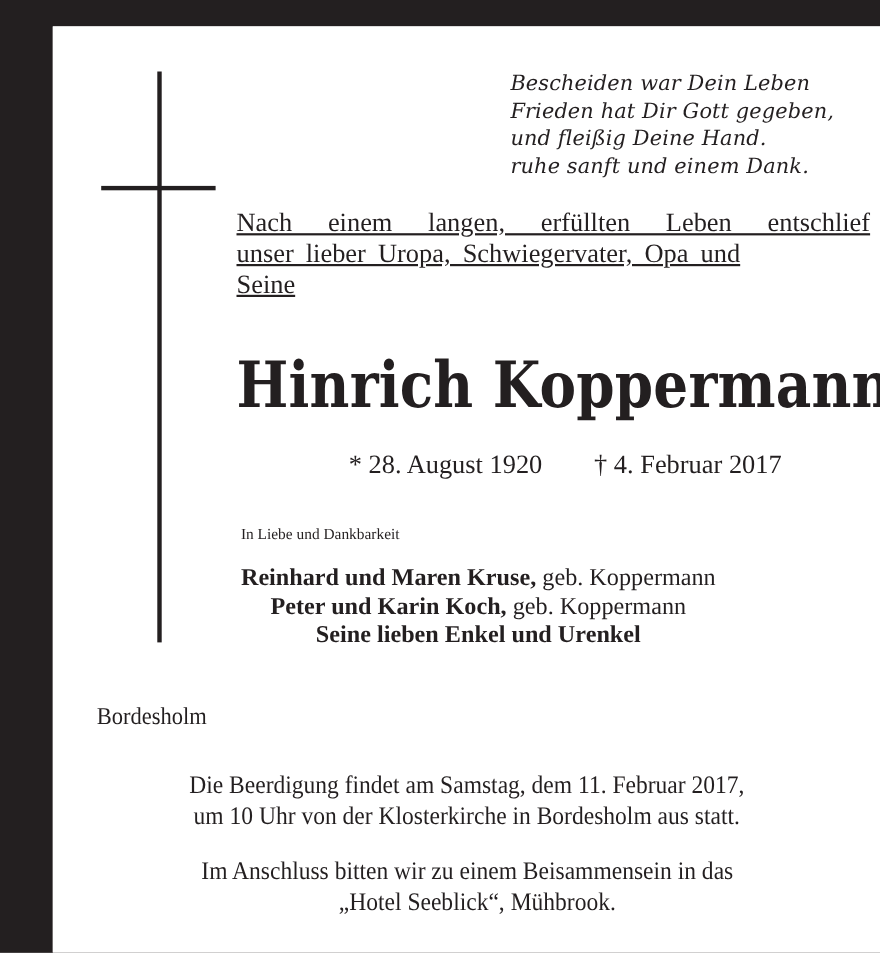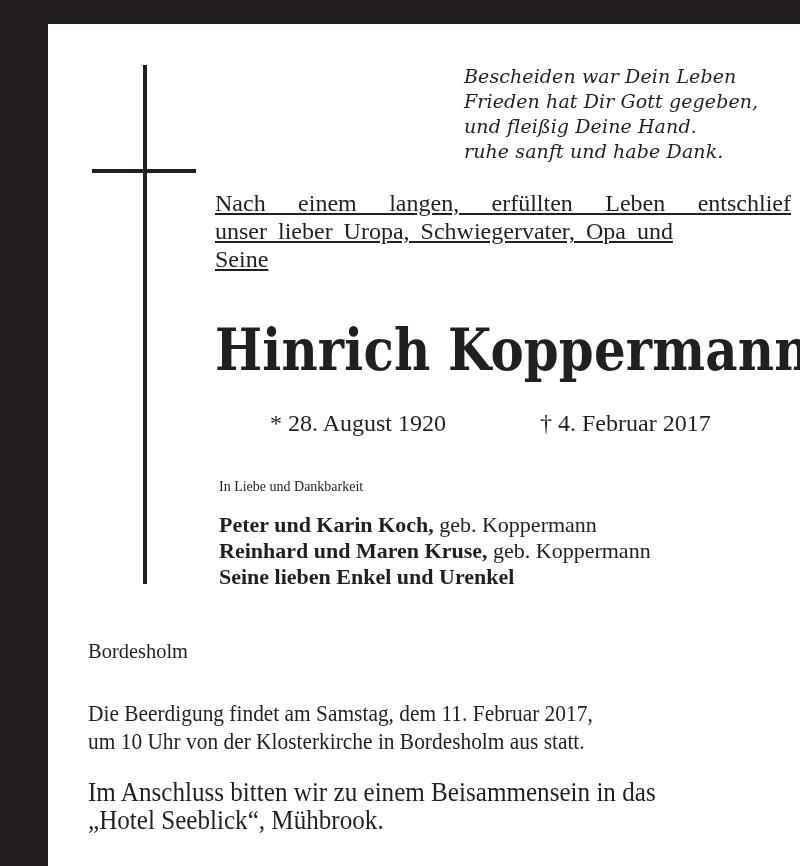--- a/index.html
+++ b/index.html
@@ -2,73 +2,73 @@
 <html><head>
 <meta charset="utf-8">
 <style>
   html,body{margin:0;padding:0;background:#231f20;}
   body{width:800px;height:866px;position:relative;overflow:hidden;}
   .frame{position:absolute;left:8px;top:24px;width:776px;height:844px;background:#fff;border-right:6px solid #d9d9d9;border-bottom:6px solid #d9d9d9;box-sizing:content-box;margin-left:40px;}
   .frame-inner{position:absolute;left:0;top:0;width:776px;height:844px;background:#fff;}
   .cross-v{position:absolute;left:95px;top:41px;width:4px;height:519px;background:#231f20;}
   .cross-h{position:absolute;left:44px;top:145px;width:104px;height:4px;background:#231f20;}
   .serif{font-family:"DejaVu Serif","Liberation Serif",serif;color:#231f20;}
-  .lib{font-family:"Liberation Serif",serif;color:#231f20;}
+  .lib{font-family:"Liberation Serif",serif;color:#231f20;text-align:center;}
   .verse{position:absolute;left:416px;top:40px;font-style:italic;font-size:19px;line-height:25px;letter-spacing:0.1px;}
   .verse div{white-space:nowrap;}
   .intro{position:absolute;left:167px;top:165px;width:576px;font-size:24px;line-height:28px;text-align:justify;}
   .intro div{white-space:nowrap;text-decoration:underline;}
   .intro .j{text-align:justify;text-align-last:justify;}
   .name{position:absolute;left:167px;top:292px;width:580px;font-size:58px;line-height:68px;font-weight:bold;white-space:nowrap;letter-spacing:0.2px;transform:scaleX(0.86);transform-origin:left top;}
   .dates{position:absolute;left:222px;top:385px;font-size:24px;line-height:28px;white-space:nowrap;}
   .dates .birth{display:inline-block;width:270px;}
   .love{position:absolute;left:171px;top:450px;font-size:14px;line-height:26px;white-space:nowrap;}
   .family{position:absolute;left:171px;top:488px;font-size:22px;line-height:26px;}
   .family div{white-space:nowrap;}
   .family b{font-weight:bold;}
   .place{position:absolute;left:40px;top:613px;font-size:22px;line-height:28px;white-space:nowrap;}
   .funeral{position:absolute;left:40px;top:676px;width:710px;font-size:23px;line-height:28px;}
   .funeral div{white-space:nowrap;}
-  .after{position:absolute;left:40px;top:754px;width:710px;font-size:27px;line-height:28px;}
+  .after{position:absolute;left:40px;top:754px;width:710px;font-size:23px;line-height:28px;}
   .after div{white-space:nowrap;}
   .cond{display:inline-block;transform:scaleX(0.93);transform-origin:left center;}
 </style>
 </head>
 <body>
 
 <div class="frame">
   <div class="frame-inner">
 
     <div class="cross-v"></div>
     <div class="cross-h"></div>
 
     <div class="verse serif">
       <div>Bescheiden war Dein Leben</div>
       <div>Frieden hat Dir Gott gegeben,</div>
       <div>und fleißig Deine Hand.</div>
-      <div>ruhe sanft und habe Dank.</div>
+      <div>ruhe sanft und einem Dank.</div>
     </div>
 
     <div class="intro lib">
       <div class="j"><span>Nach einem langen, erfüllten Leben entschlief</span></div>
       <div style="word-spacing:5px;"><span>unser lieber Uropa, Schwiegervater, Opa und</span></div>
       <div>Seine</div>
     </div>
 
     <div class="name serif">Hinrich Koppermann</div>
 
     <div class="dates lib">
       <span class="birth">* 28. August 1920</span><span>† 4. Februar 2017</span>
     </div>
 
     <div class="love lib">In Liebe und Dankbarkeit</div>
 
     <div class="family lib">
+      <div><b>Reinhard und Maren Kruse,</b><span> geb. Koppermann</span></div>
       <div><b>Peter und Karin Koch,</b><span> geb. Koppermann</span></div>
-      <div><b>Reinhard und Maren Kruse,</b><span> geb. Koppermann</span></div>
       <div><b>Seine lieben Enkel und Urenkel</b><span></span></div>
     </div>
 
     <div class="place lib"><span class="cond">Bordesholm</span></div>
 
     <div class="funeral lib">
       <div><span class="cond">Die Beerdigung findet am Samstag, dem 11. Februar 2017,</span></div>
       <div><span class="cond">um 10 Uhr von der Klosterkirche in Bordesholm aus statt.</span></div>
     </div>
 

